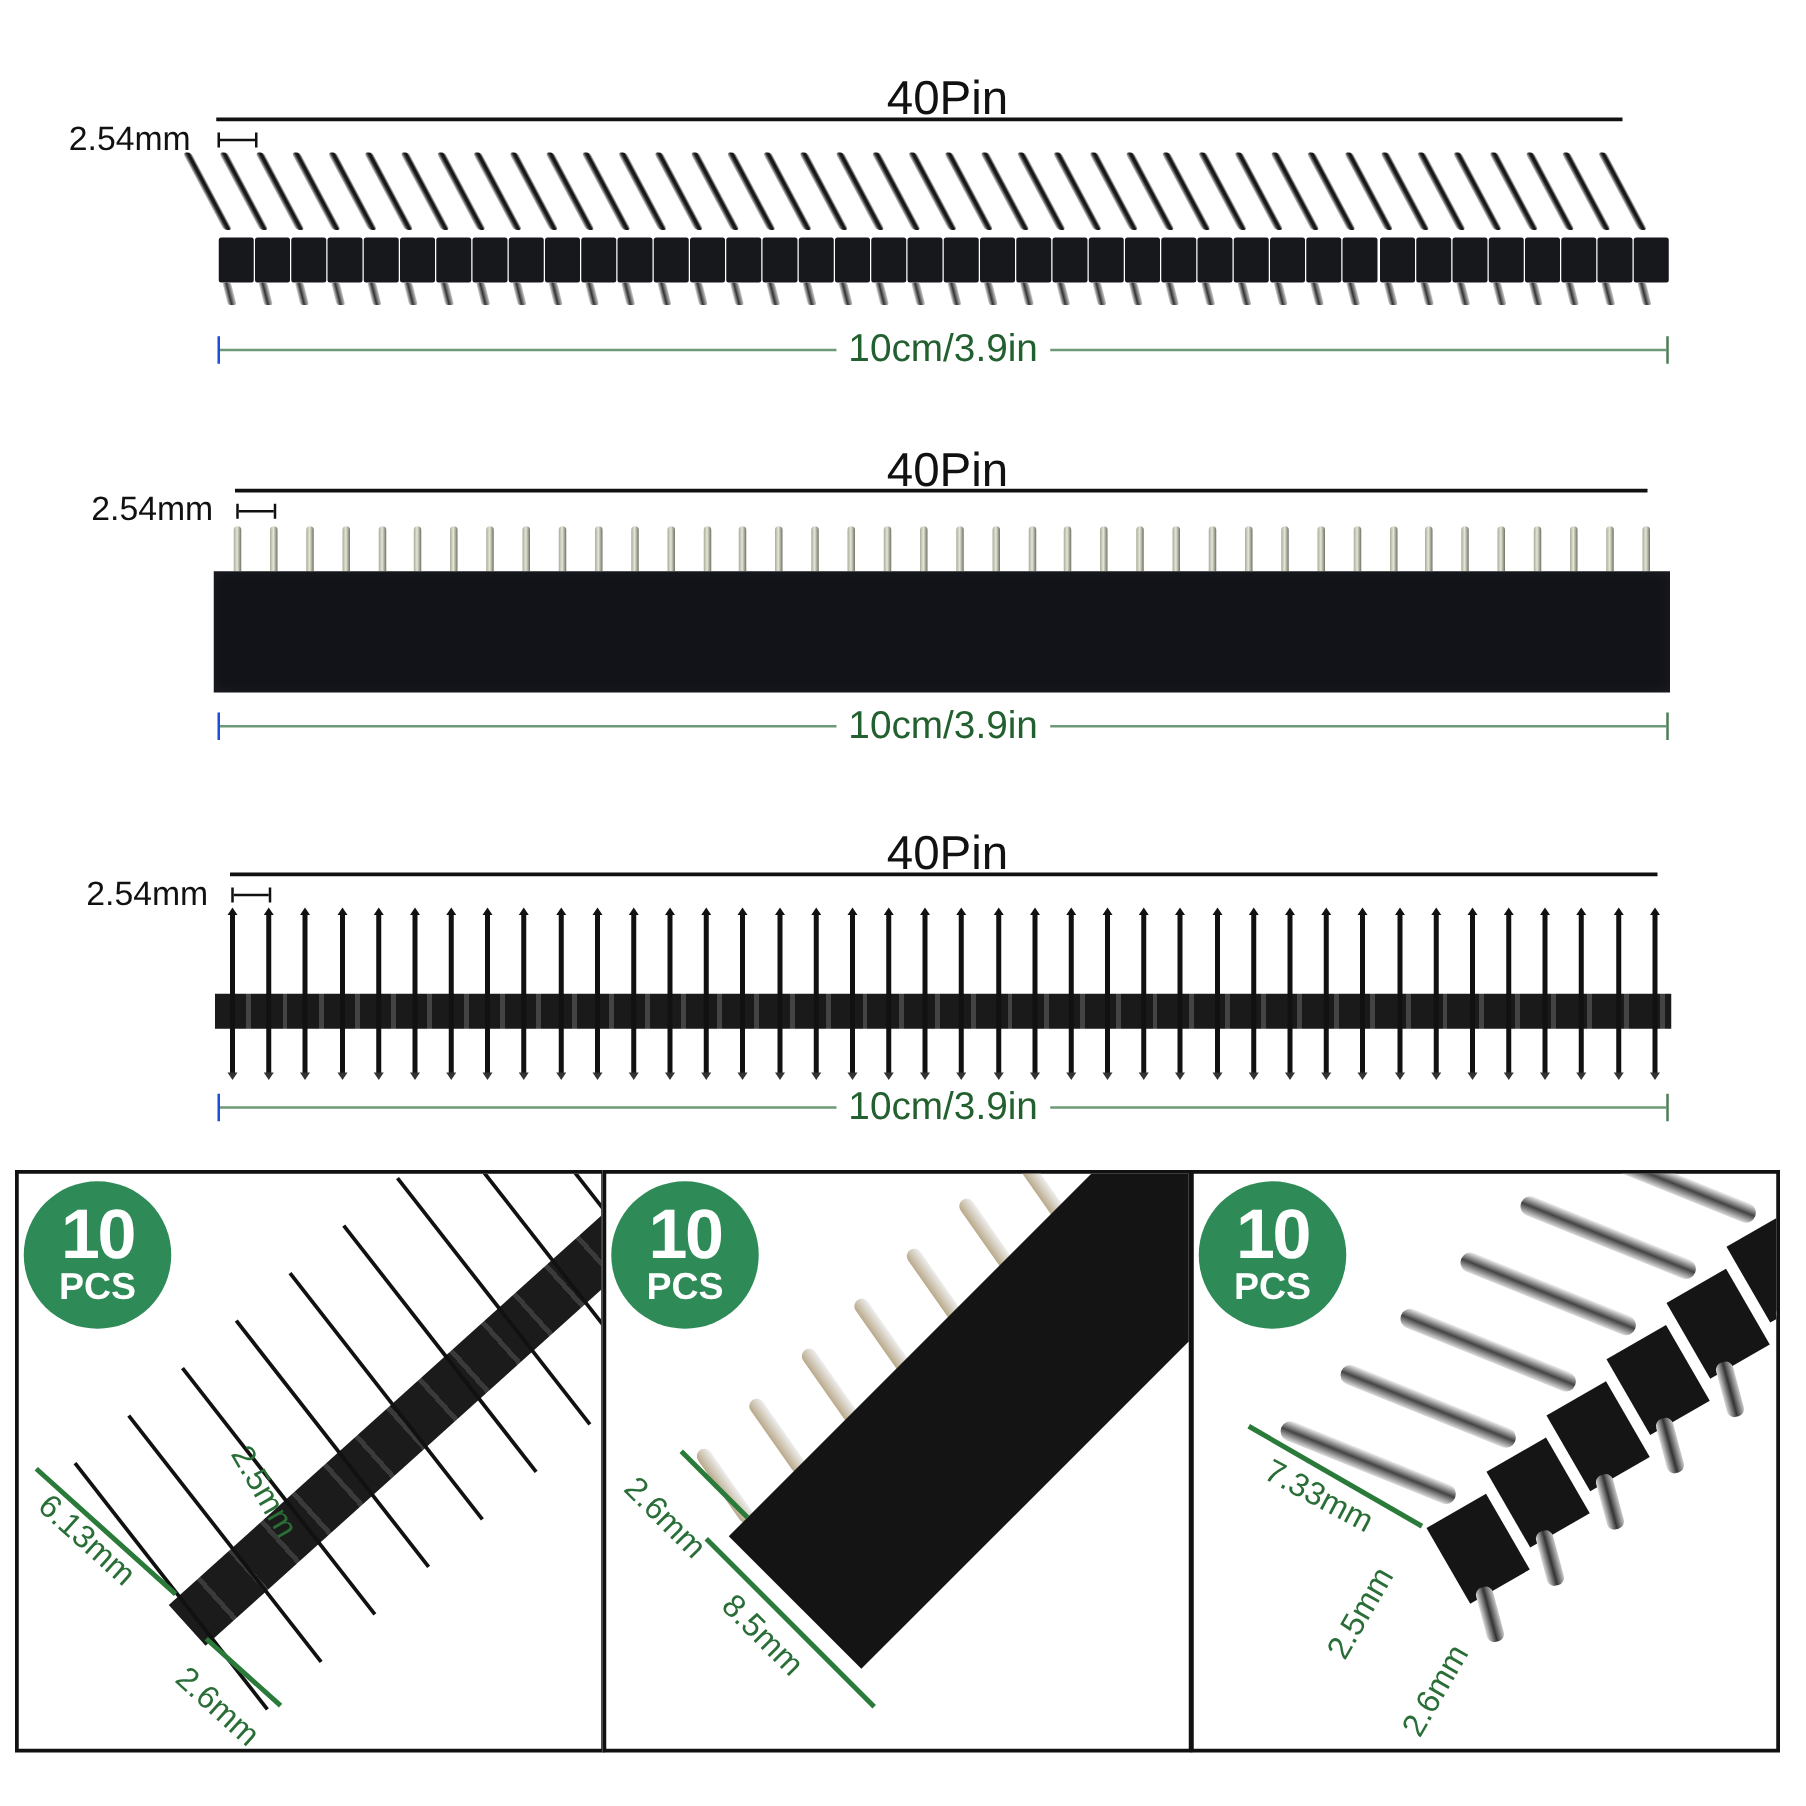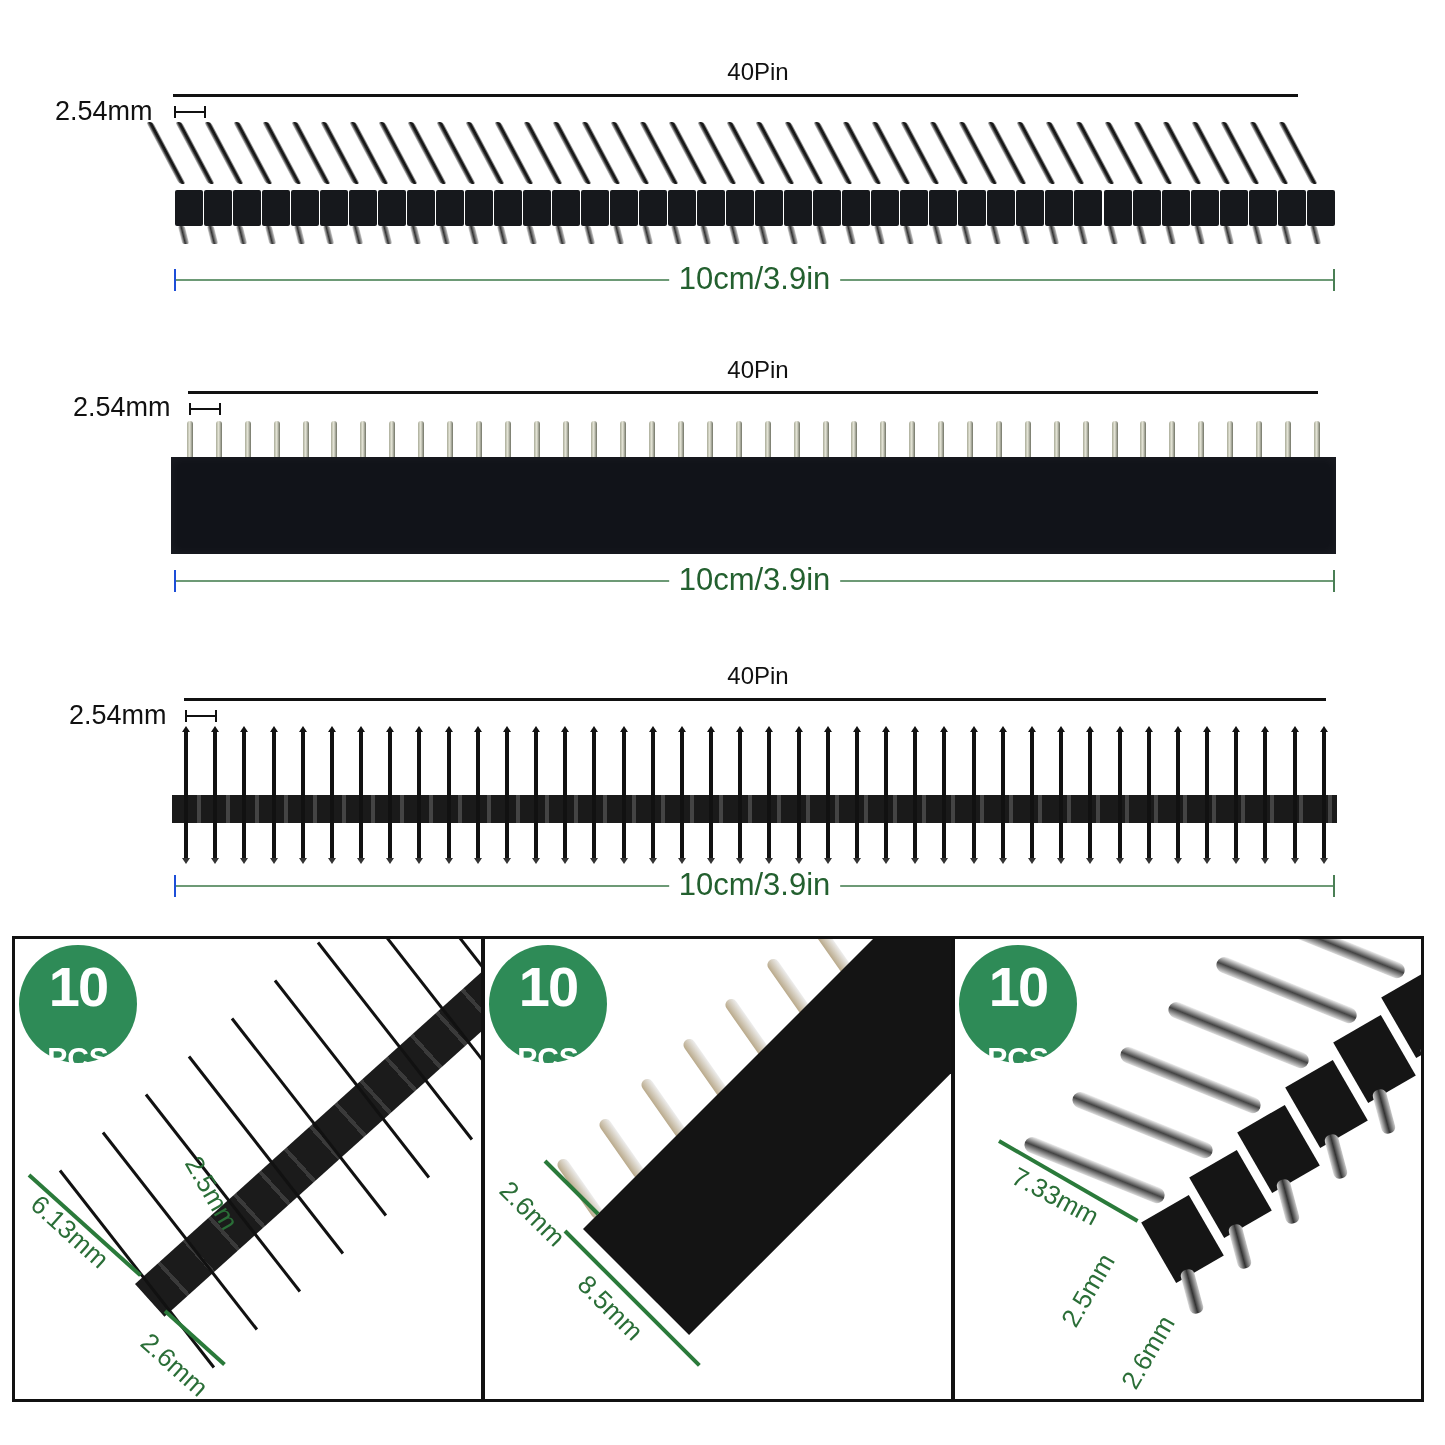--- a/index.html
+++ b/index.html
@@ -1,19 +1,19 @@
 <!DOCTYPE html>
 <html><head>
 <meta charset="utf-8">
 <style>
   * { box-sizing: border-box; margin: 0; padding: 0; }
   html, body { width: 1445px; height: 1445px; background: #ffffff; overflow: hidden; }
   body { position: relative; font-family: "Liberation Sans", sans-serif; color: #111; }
   .abs { position: absolute; }
-  .title { font-size: 24px; color: #111; text-align: center; }
+  .title { font-size: 38px; color: #111; text-align: center; }
   .topline { height: 3px; background: #111; }
   .pitch-label { font-size: 27px; color: #111; }
   .pitch-bar { height: 12px; border-left: 2px solid #111; border-right: 2px solid #111; }
   .pitch-bar::after { content: ""; position: absolute; left: 0; right: 0; top: 5px; height: 2px; background: #111; }
   .dimline { height: 22px; border-left: 2px solid #1d4ed8; border-right: 2px solid #4a7f55; }
   .dimline::before { content: ""; position: absolute; left: 0; right: 0; top: 10px; height: 2px; background: #6d9a76; }
   .dimlabel { position: absolute; left: 50%; top: -8px; transform: translateX(-50%); background: #fff; padding: 0 10px; font-size: 31px; color: #23602f; white-space: nowrap; }
   .pins { display: flex; justify-content: space-between; }
   
   .ra-pin { width: 28px; height: 135px; position: relative; }
@@ -25,21 +25,21 @@
   .f-body { background: #111319; box-shadow: inset 0 0 12px rgba(255,255,255,0.05); }
   
   .m-pin { width: 4px; height: 130px; position: relative; background: #111; }
   .m-pin::before { content: ""; position: absolute; left: -2px; top: -4px; border-left: 4px solid transparent; border-right: 4px solid transparent; border-bottom: 6px solid #111; }
   .m-pin::after { content: ""; position: absolute; left: -2px; bottom: -4px; border-left: 4px solid transparent; border-right: 4px solid transparent; border-top: 6px solid #333; }
   .m-body { height: 28px; background: repeating-linear-gradient(90deg,#1a1a1a 0 25px,#444 25px 29px); }
   
   .panel { position: absolute; top: 936px; height: 466px; border: 3px solid #111; overflow: hidden; background: #fff; }
   .badge { position: absolute; left: 4px; top: 6px; width: 118px; height: 118px; border-radius: 50%; background: #2e8b57; color: #fff; text-align: center; font-weight: bold; }
   .badge .num { font-size: 56px; line-height: 56px; margin-top: 14px; letter-spacing: -2px; }
-  .badge .unit { font-size: 30px; line-height: 30px; margin-top: 28px; }
+  .badge .unit { font-size: 30px; line-height: 30px; }
   .gtxt { position: absolute; color: #2a6e37; font-size: 26px; white-space: nowrap; transform-origin: left top; }
   .gline { position: absolute; background: #2a7a3a; transform-origin: left center; height: 4px; }
   .strip { position: absolute; transform-origin: left top; }
 </style>
 </head>
 <body>
 
 <section>
   <div class="abs title" style="left:658px;top:58px;width:200px;">40Pin</div>
   <div class="abs topline" style="left:173px;top:94px;width:1125px;"></div>

